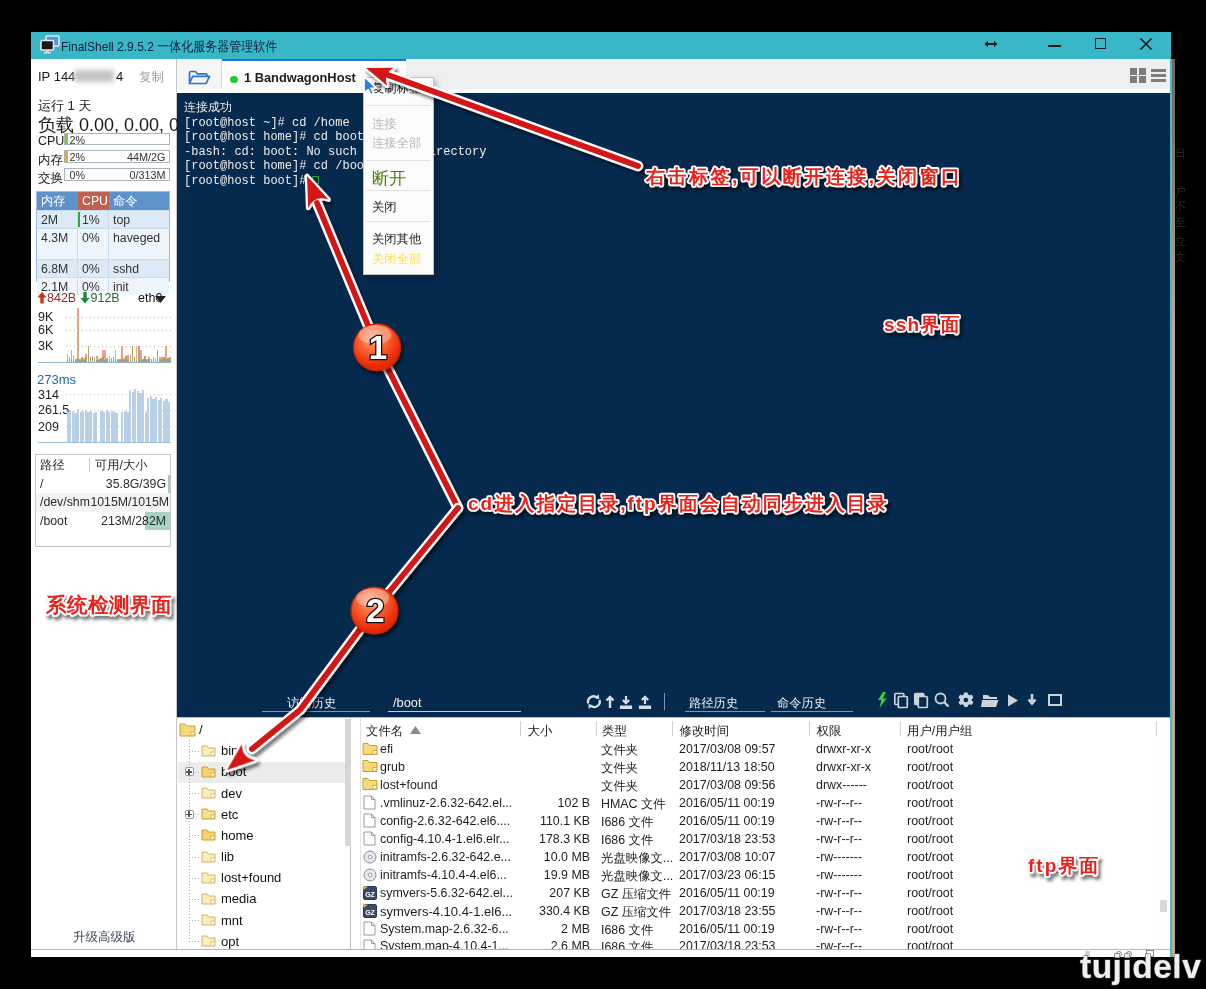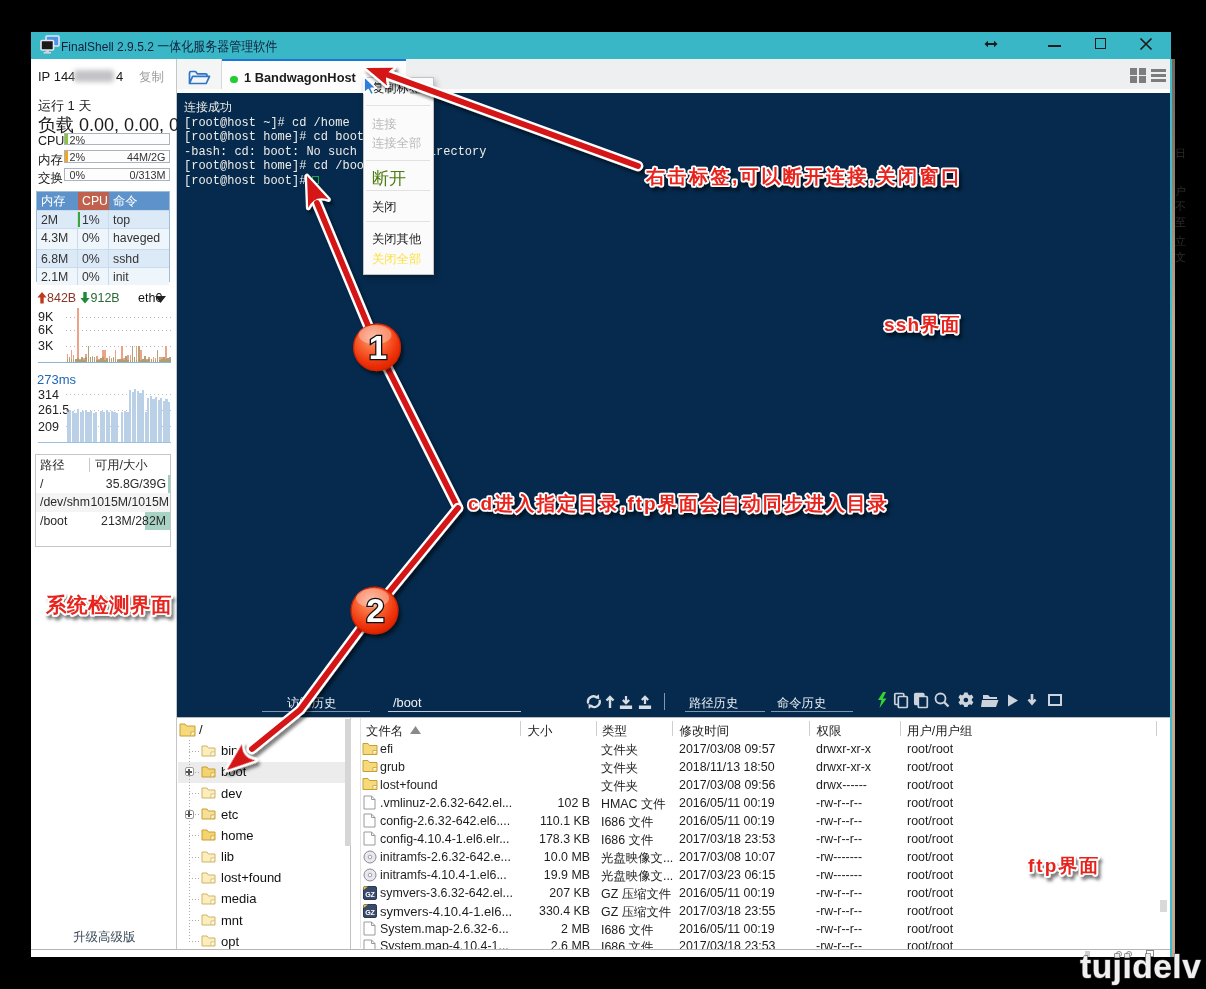--- a/index.html
+++ b/index.html
@@ -57,21 +57,21 @@
  <div style="display:flex;height:18px;line-height:18px;color:#fff">
   <div style="width:41px;background:#5e92ca;padding-left:4px">内存</div>
   <div style="width:31px;background:#c0614e;padding-left:4px">CPU</div>
   <div style="flex:1;background:#5e92ca;padding-left:4px">命令</div>
  </div>
     <div style="display:flex;height:18.1px;line-height:18.1px;background:#dce9f6;border-top:1px solid #c8dcee">
   <div style="width:41px;padding-left:4px;border-right:1px solid #c8dcee">2M</div>
   <div style="width:31px;padding-left:4px;border-right:1px solid #c8dcee;position:relative"><div style="position:absolute;left:0;top:1px;width:2px;height:15px;background:#3aa53a"></div>1%</div>
   <div style="flex:1;padding-left:4px">top</div>
     </div>
-    <div style="display:flex;height:21px;line-height:18.1px;background:#eef5fb;border-top:1px solid #c8dcee">
+    <div style="display:flex;height:31px;line-height:18.1px;background:#eef5fb;border-top:1px solid #c8dcee">
   <div style="width:41px;padding-left:4px;border-right:1px solid #c8dcee">4.3M</div>
   <div style="width:31px;padding-left:4px;border-right:1px solid #c8dcee;position:relative">0%</div>
   <div style="flex:1;padding-left:4px">haveged</div>
     </div>
     <div style="display:flex;height:18.1px;line-height:18.1px;background:#dce9f6;border-top:1px solid #c8dcee">
   <div style="width:41px;padding-left:4px;border-right:1px solid #c8dcee">6.8M</div>
   <div style="width:31px;padding-left:4px;border-right:1px solid #c8dcee;position:relative">0%</div>
   <div style="flex:1;padding-left:4px">sshd</div>
     </div>
     <div style="display:flex;height:18.1px;line-height:18.1px;background:#eef5fb;border-top:1px solid #c8dcee">
@@ -501,32 +501,32 @@
 <div class="a" style="left:380px;top:849.7800000000001px;font-size:12.4px;color:#1e1e1e">initramfs-2.6.32-642.e...</div>
 <div class="a" style="left:470px;top:849.7800000000001px;width:120px;text-align:right;font-size:12.4px;color:#1e1e1e">10.0 MB</div>
 <div class="a" style="left:601px;top:849.7800000000001px;font-size:12.4px;color:#1e1e1e">光盘映像文...</div>
 <div class="a" style="left:679px;top:849.7800000000001px;font-size:12.4px;color:#1e1e1e">2017/03/08 10:07</div>
 <div class="a" style="left:816px;top:849.7800000000001px;font-size:12.4px;color:#1e1e1e">-rw-------</div>
 <div class="a" style="left:907px;top:849.7800000000001px;font-size:12.4px;color:#1e1e1e">root/root</div>
 <svg class="a" style="left:363px;top:868.01px" width="14" height="14">
     <circle cx="7" cy="7" r="6" fill="#e8e8ee" stroke="#8a8a9a" stroke-width="1"></circle>
     <circle cx="7" cy="7" r="1.8" fill="#fff" stroke="#8a8a9a" stroke-width="0.8"></circle>
   </svg>
-<div class="a" style="left:380px;top:867.71px;font-size:12.4px;color:#1e1e1e">initramfs-4.10.4-1.el6...</div>
+<div class="a" style="left:380px;top:867.71px;font-size:12.4px;color:#1e1e1e">initramfs-4.10.4-4.el6...</div>
 <div class="a" style="left:470px;top:867.71px;width:120px;text-align:right;font-size:12.4px;color:#1e1e1e">19.9 MB</div>
 <div class="a" style="left:601px;top:867.71px;font-size:12.4px;color:#1e1e1e">光盘映像文...</div>
 <div class="a" style="left:679px;top:867.71px;font-size:12.4px;color:#1e1e1e">2017/03/23 06:15</div>
 <div class="a" style="left:816px;top:867.71px;font-size:12.4px;color:#1e1e1e">-rw-------</div>
 <div class="a" style="left:907px;top:867.71px;font-size:12.4px;color:#1e1e1e">root/root</div>
 <svg class="a" style="left:363px;top:885.94px" width="14" height="14">
     <rect x="0.5" y="0.5" width="13" height="13" rx="1.5" fill="#3a4a6b" stroke="#2a3a55" stroke-width="1"></rect>
     <path d="M0.5 4 L5 0.5 L0.5 0.5 Z" fill="#e8c44a"></path>
     <text x="7" y="10.5" font-size="7" font-weight="bold" fill="#fff" text-anchor="middle" font-family="Liberation Sans,sans-serif">GZ</text>
   </svg>
-<div class="a" style="left:380px;top:885.6400000000001px;font-size:12.4px;color:#1e1e1e">symvers-3.6.32-642.el...</div>
+<div class="a" style="left:380px;top:885.6400000000001px;font-size:12.4px;color:#1e1e1e">symvers-5.6.32-642.el...</div>
 <div class="a" style="left:470px;top:885.6400000000001px;width:120px;text-align:right;font-size:12.4px;color:#1e1e1e">207 KB</div>
 <div class="a" style="left:601px;top:885.6400000000001px;font-size:12.4px;color:#1e1e1e">GZ 压缩文件</div>
 <div class="a" style="left:679px;top:885.6400000000001px;font-size:12.4px;color:#1e1e1e">2016/05/11 00:19</div>
 <div class="a" style="left:816px;top:885.6400000000001px;font-size:12.4px;color:#1e1e1e">-rw-r--r--</div>
 <div class="a" style="left:907px;top:885.6400000000001px;font-size:12.4px;color:#1e1e1e">root/root</div>
 <svg class="a" style="left:363px;top:903.87px" width="14" height="14">
     <rect x="0.5" y="0.5" width="13" height="13" rx="1.5" fill="#3a4a6b" stroke="#2a3a55" stroke-width="1"></rect>
     <path d="M0.5 4 L5 0.5 L0.5 0.5 Z" fill="#e8c44a"></path>
     <text x="7" y="10.5" font-size="7" font-weight="bold" fill="#fff" text-anchor="middle" font-family="Liberation Sans,sans-serif">GZ</text>
   </svg>

